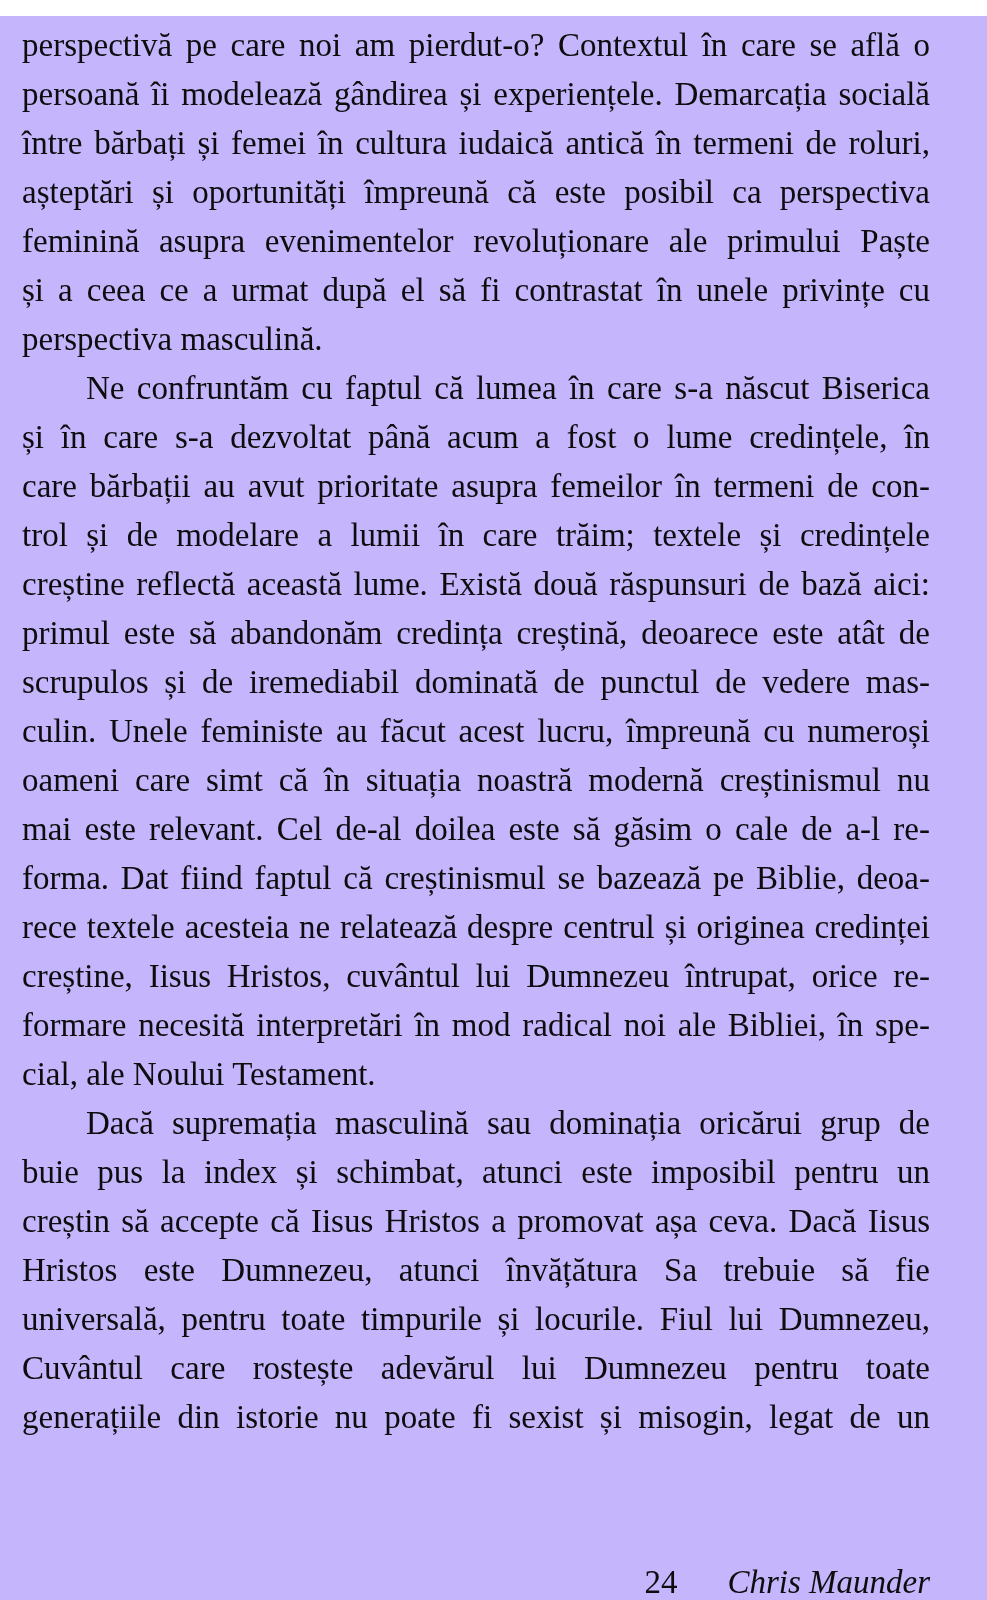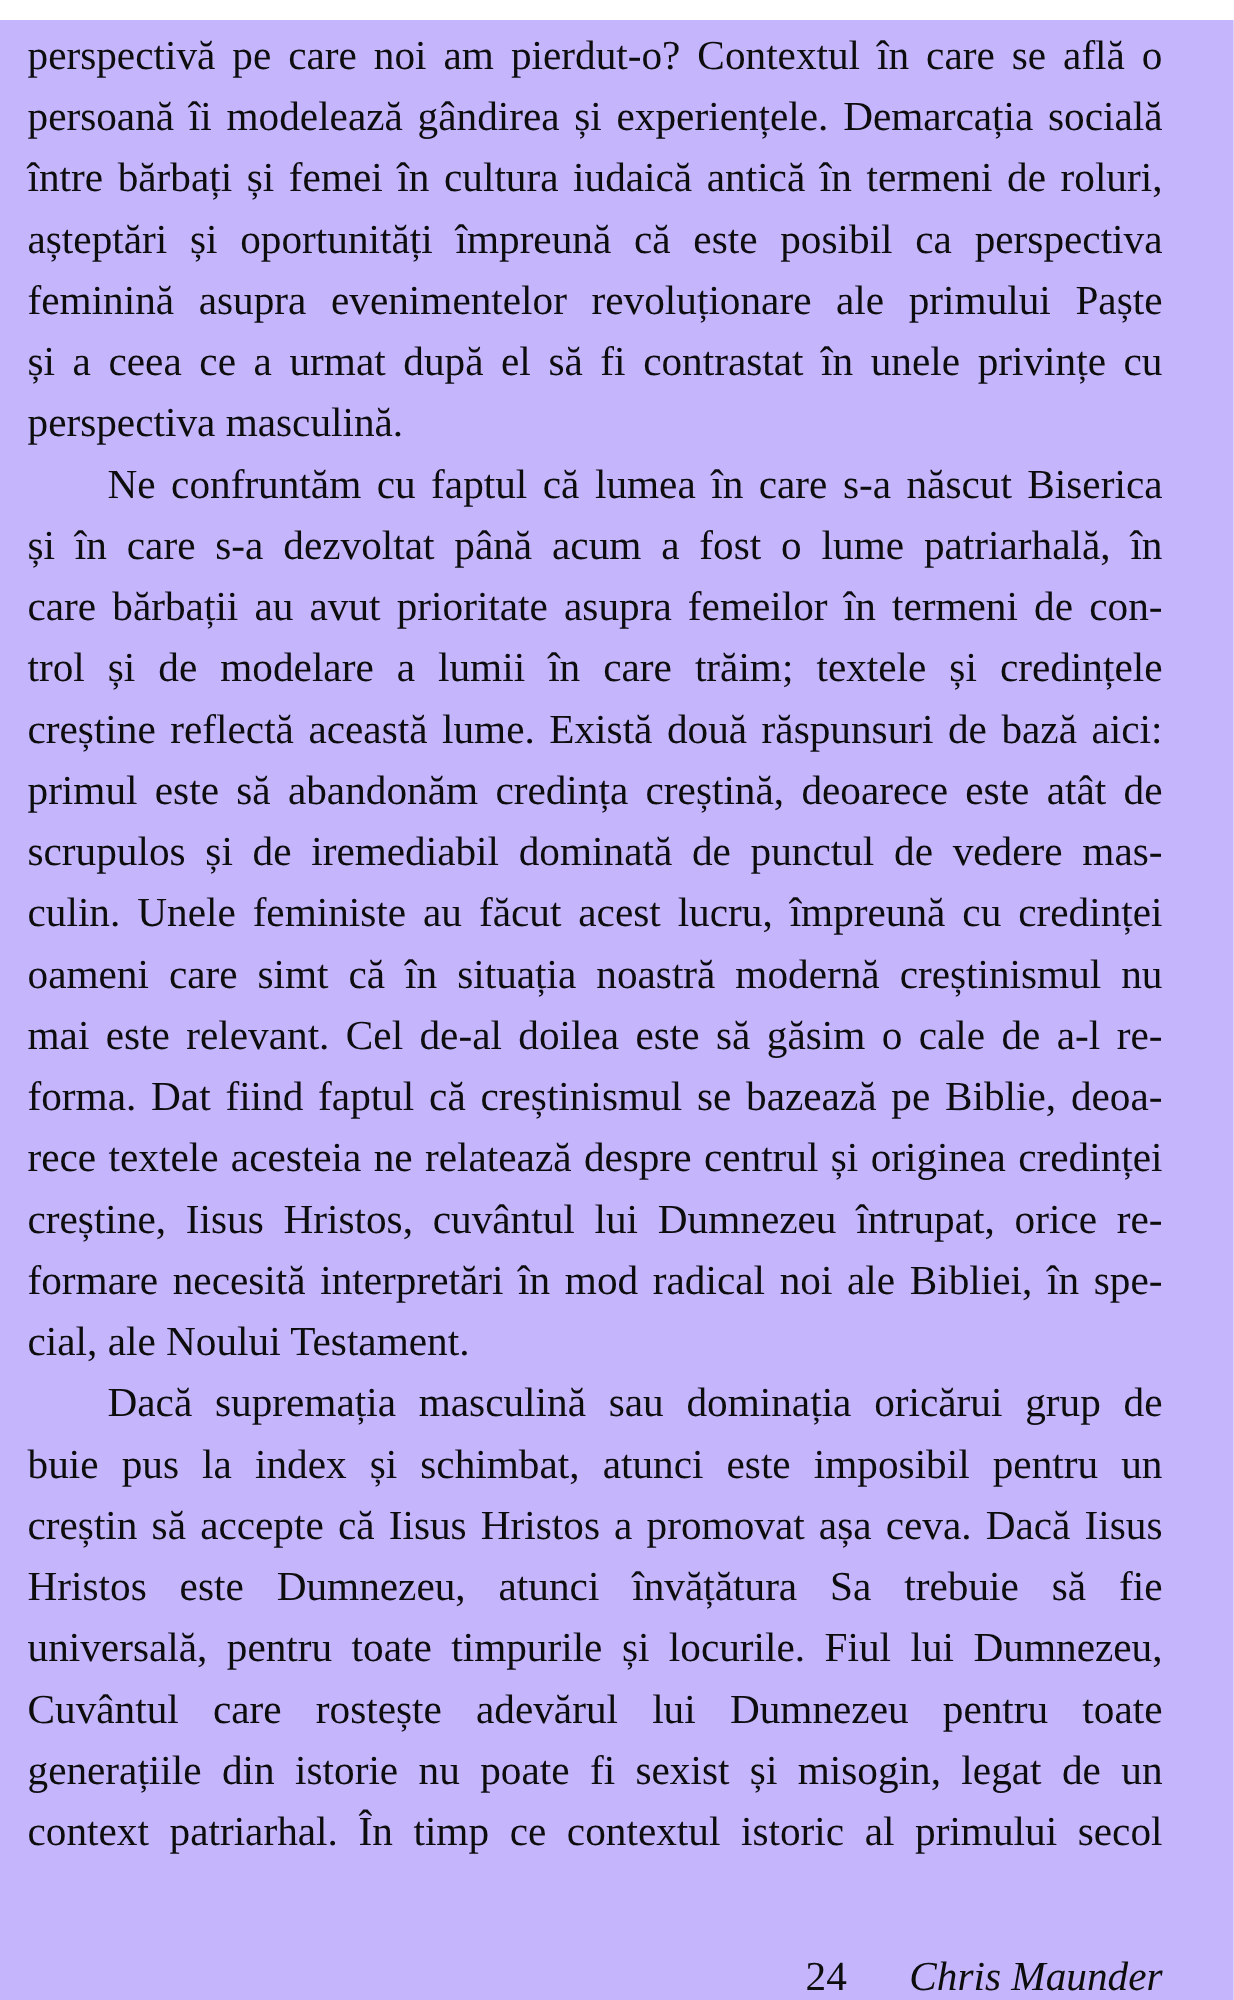--- a/index.html
+++ b/index.html
@@ -58,40 +58,39 @@
 <main class="page">
   <section class="text-block" id="text-block">
       <div class="line">perspectivă pe care noi am pierdut-o? Contextul în care se află o</div>
       <div class="line">persoană îi modelează gândirea și experiențele. Demarcația socială</div>
       <div class="line">între bărbați și femei în cultura iudaică antică în termeni de roluri,</div>
       <div class="line">așteptări și oportunități împreună că este posibil ca perspectiva</div>
       <div class="line">feminină asupra evenimentelor revoluționare ale primului Paște</div>
       <div class="line">și a ceea ce a urmat după el să fi contrastat în unele privințe cu</div>
       <div class="line last">perspectiva masculină.</div>
       <div class="line indent">Ne confruntăm cu faptul că lumea în care s-a născut Biserica</div>
-      <div class="line">și în care s-a dezvoltat până acum a fost o lume patriarhală, în</div>
+      <div class="line">și în care s-a dezvoltat până acum a fost o lume credințele, în</div>
       <div class="line">care bărbații au avut prioritate asupra femeilor în termeni de con-</div>
       <div class="line">trol și de modelare a lumii în care trăim; textele și credințele</div>
       <div class="line">creștine reflectă această lume. Există două răspunsuri de bază aici:</div>
       <div class="line">primul este să abandonăm credința creștină, deoarece este atât de</div>
       <div class="line">scrupulos și de iremediabil dominată de punctul de vedere mas-</div>
-      <div class="line">culin. Unele feministe au făcut acest lucru, împreună cu credinței</div>
+      <div class="line">culin. Unele feministe au făcut acest lucru, împreună cu numeroși</div>
       <div class="line">oameni care simt că în situația noastră modernă creștinismul nu</div>
       <div class="line">mai este relevant. Cel de-al doilea este să găsim o cale de a-l re-</div>
       <div class="line">forma. Dat fiind faptul că creștinismul se bazează pe Biblie, deoa-</div>
       <div class="line">rece textele acesteia ne relatează despre centrul și originea credinței</div>
       <div class="line">creștine, Iisus Hristos, cuvântul lui Dumnezeu întrupat, orice re-</div>
       <div class="line">formare necesită interpretări în mod radical noi ale Bibliei, în spe-</div>
       <div class="line last">cial, ale Noului Testament.</div>
       <div class="line indent">Dacă supremația masculină sau dominația oricărui grup de</div>
       <div class="line">buie pus la index și schimbat, atunci este imposibil pentru un</div>
       <div class="line">creștin să accepte că Iisus Hristos a promovat așa ceva. Dacă Iisus</div>
       <div class="line">Hristos este Dumnezeu, atunci învățătura Sa trebuie să fie</div>
       <div class="line">universală, pentru toate timpurile și locurile. Fiul lui Dumnezeu,</div>
       <div class="line">Cuvântul care rostește adevărul lui Dumnezeu pentru toate</div>
       <div class="line">generațiile din istorie nu poate fi sexist și misogin, legat de un</div>
-      <div class="line">context patriarhal. În timp ce contextul istoric al primului secol</div>
     </section>
   <footer class="page-footer">
     <span class="page-number">24</span>
     <span class="running-author">Chris Maunder</span>
   </footer>
 </main>
 
 </body></html>

